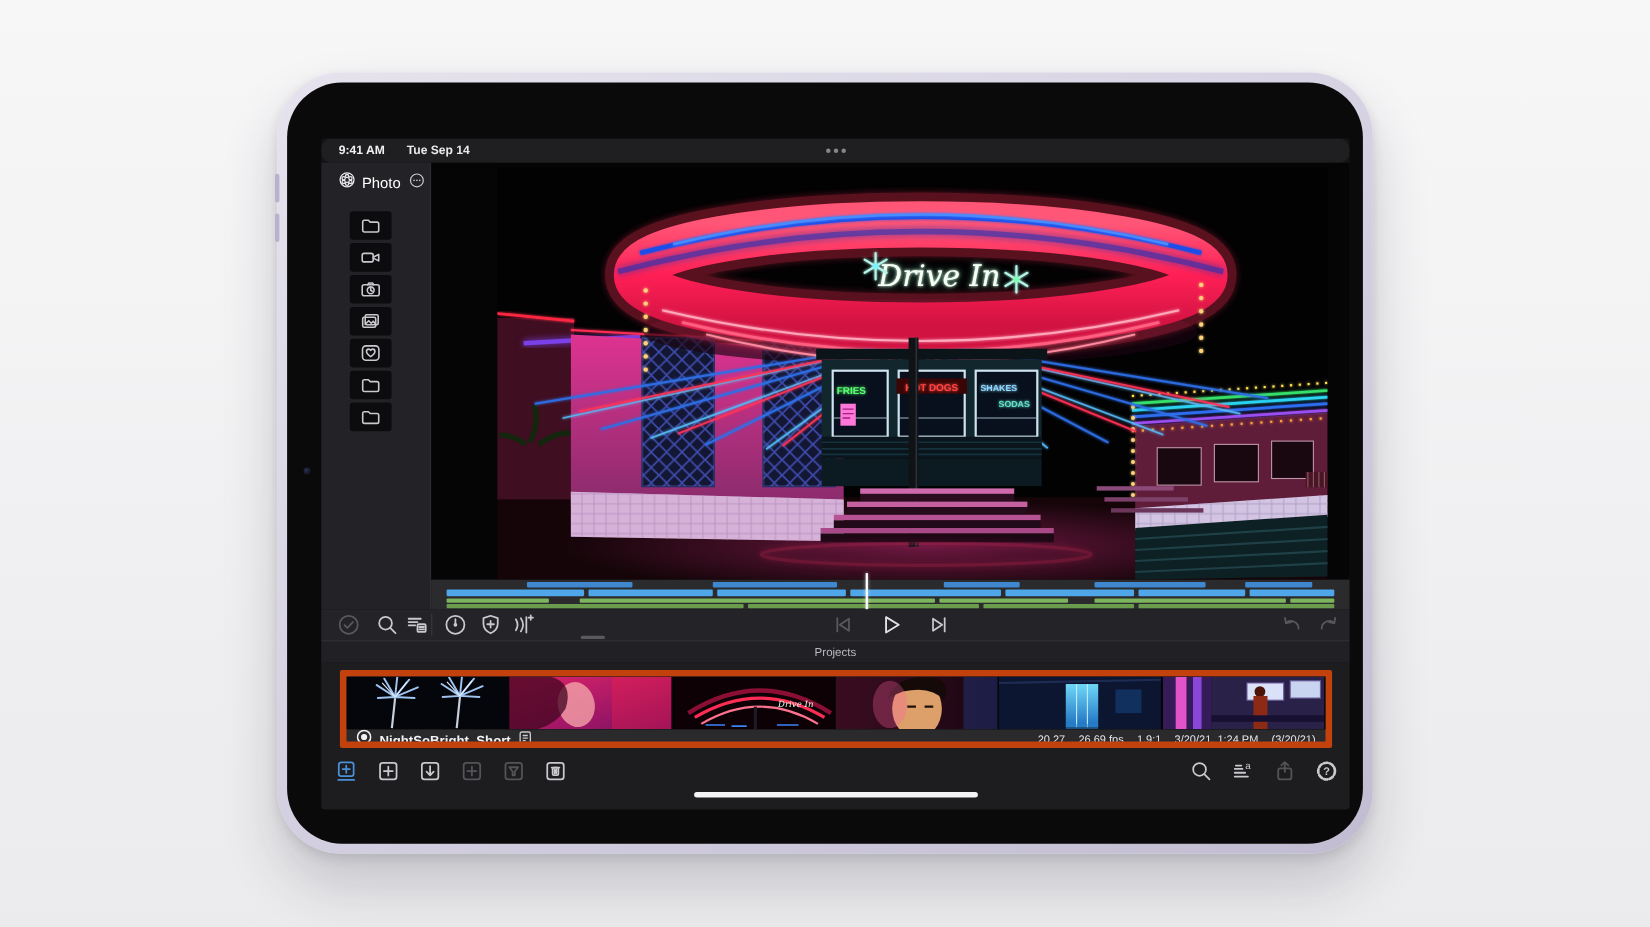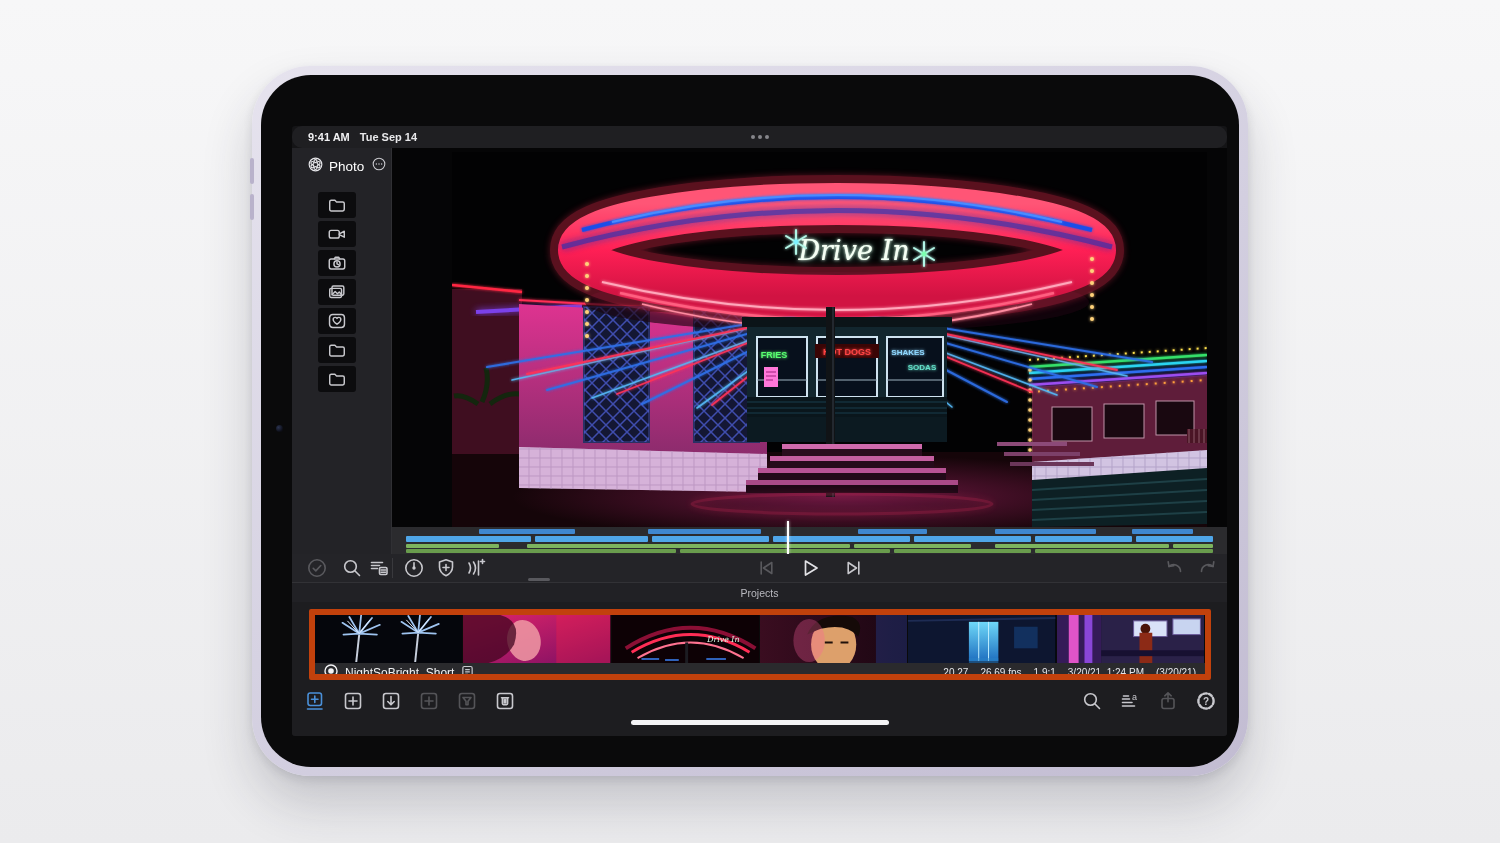--- a/index.html
+++ b/index.html
@@ -12,21 +12,21 @@
         box-shadow:0 28px 50px rgba(40,40,60,.20), 0 4px 10px rgba(40,40,60,.12);}
   .side-btn{position:absolute;left:-2px;width:4px;border-radius:2px;background:#b9b2cb;}
   .bezel{position:absolute;inset:9px;border-radius:50px;background:#0a0a0b;}
   .camera-dot{position:absolute;left:15px;top:350px;width:7px;height:7px;border-radius:50%;
               background:radial-gradient(circle at 35% 35%, #2a3350 0%, #0c0d16 70%);}
   .screen{position:absolute;left:31px;top:51px;width:935px;height:610px;background:#141416;
           border-radius:3px;overflow:hidden;}
   
   .statusbar{position:absolute;left:0;top:0;width:935px;height:22px;background:#1f1f22;
              display:flex;align-items:center;padding:0 16px;color:#f1f1f3;font-size:11px;font-weight:bold;border-radius:10px;}
-  .sb-date{margin-left:10px;color:#e8e8ea;}
+  .sb-date{margin-left:20px;color:#e8e8ea;}
   .mt-dots{position:absolute;left:50%;transform:translateX(-50%);display:flex;gap:3px;}
   .mt-dots i{width:4px;height:4px;border-radius:50%;background:#86868b;}
   .sb-right{margin-left:auto;display:flex;align-items:center;gap:6px;margin-top:40px;}
   
   .sidebar{position:absolute;left:0;top:22px;width:100px;height:406px;background:#232327;
            border-right:1px solid #303034;padding:6px 0 0 15px;overflow:hidden;}
   .sb-header{display:flex;align-items:center;gap:5px;height:24px;margin-bottom:14px;}
   .sb-title{color:#fff;font-size:13.5px;}
   .sb-item{margin-bottom:3px;cursor:default;}
   .sb-label{font-size:9.5px;color:#d8d8dc;line-height:12px;white-space:nowrap;}
@@ -53,21 +53,21 @@
   .projects-header{position:absolute;left:0;top:456px;width:935px;height:20px;background:#212125;
                    border-top:1px solid #323236;display:flex;align-items:center;justify-content:center;
                    color:#b9b9bf;font-size:10.5px;}
   .projects-panel{position:absolute;left:0;top:476px;width:935px;height:134px;background:#1d1d20;}
   .project-cell{position:absolute;left:17px;top:7px;width:902px;height:71px;border:6px solid #c2410c;
                 border-radius:2px;background:#2a2a2d;overflow:hidden;}
   .filmstrip{display:flex;height:48px;background:#000;}
   .thumb{flex:1;overflow:hidden;border-right:1px solid #0a0a0a;}
   .thumb svg{display:block;width:100%;height:100%;}
   .title-row{display:flex;align-items:center;height:19px;padding:0 9px;gap:7px;}
-  .proj-name{color:#f2f2f4;font-size:12px;}
+  .proj-name{color:#f2f2f4;font-size:12px;font-weight:bold;}
   .meta{margin-left:auto;display:flex;gap:12px;color:#e6e6ea;font-size:10px;}
   
   .bottom-toolbar{position:absolute;left:0;top:561px;width:935px;height:30px;}
   .bt-left{position:absolute;left:12px;top:3px;display:flex;gap:16px;}
   .bt-right{position:absolute;right:10px;top:3px;display:flex;gap:16px;}
   .bt-left .tb-btn,.bt-right .tb-btn{position:static;}
   .home-indicator{position:absolute;left:339px;top:594px;width:258px;height:5px;border-radius:3px;background:#f4f4f6;}
 </style>
 </head>
 <body>

